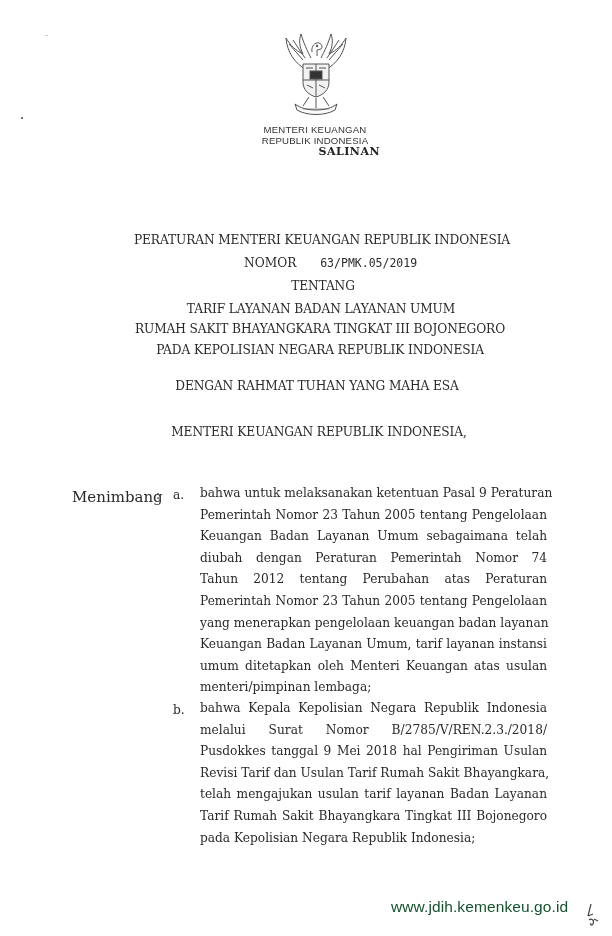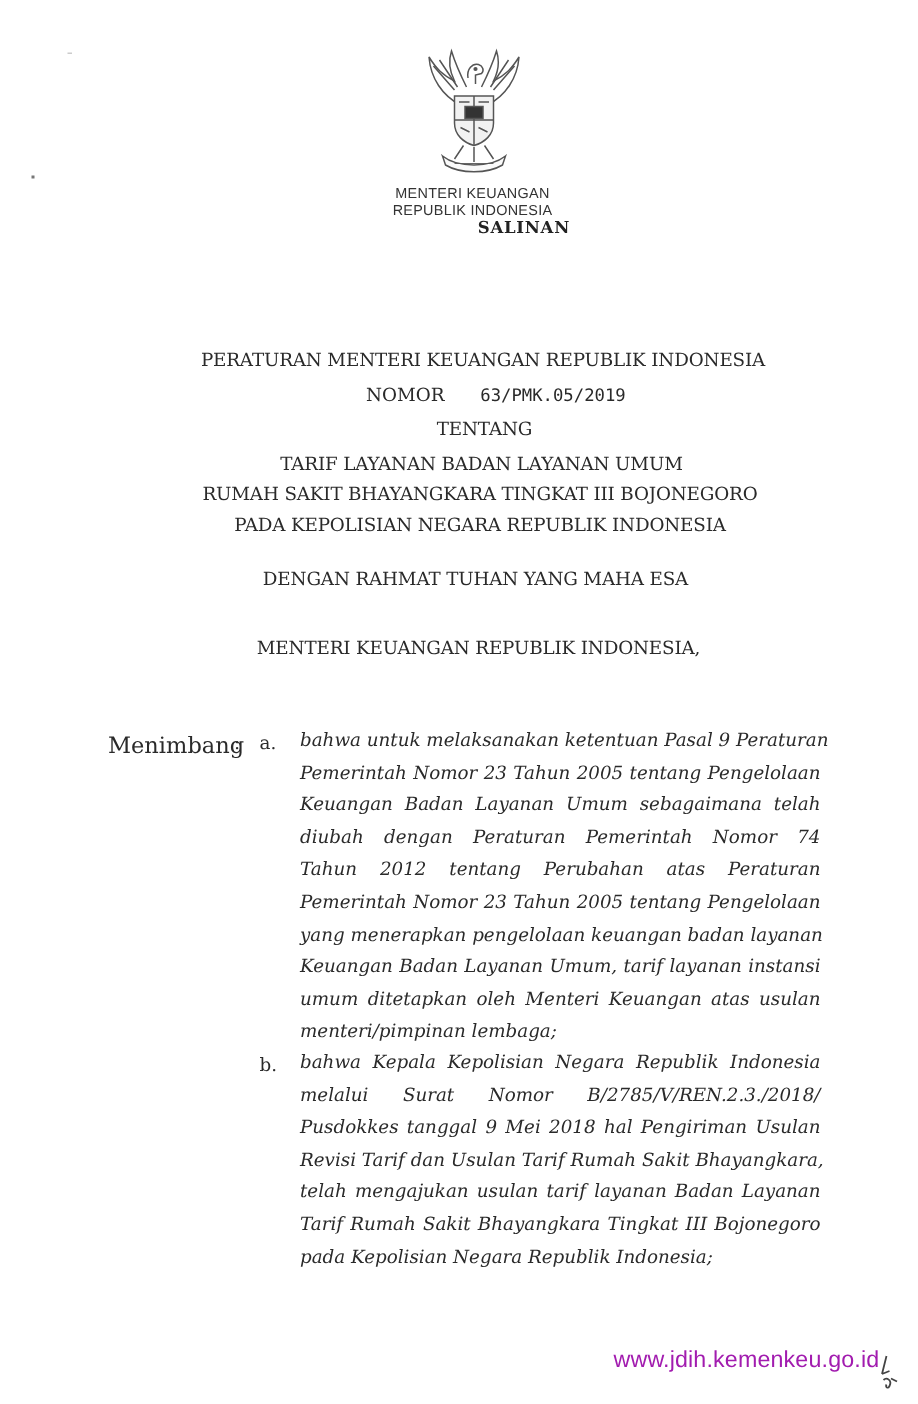--- a/index.html
+++ b/index.html
@@ -30,26 +30,26 @@
     position: absolute; left: 200px; top: 256px; font-size: 12.2px; white-space: nowrap; margin-left: 44px;
   }
   .nomor .num { font-family: "DejaVu Sans Mono", "Liberation Mono", monospace; font-size: 11.5px; margin-left: 20px; }
   .label-menimbang { position: absolute; left: 72px; top: 488px; font-size: 15px; }
   .colon { position: absolute; left: 156px; top: 488px; font-size: 12.2px; }
   .item-letter { position: absolute; left: 173px; font-size: 12.2px; }
   .para {
     position: absolute; left: 200px; width: 347px;
     font-size: 12.2px; line-height: 21.6px; text-align: justify;
   }
-  .para .ln { display: block; text-align: justify; text-align-last: justify; white-space: nowrap; font-style: italic; }
+  .para .ln { display: block; text-align: justify; text-align-last: justify; white-space: nowrap; }
   .para .ln.last { text-align-last: left; }
   .footer-link {
-    position: absolute; left: 409px; top: 898px;
+    position: absolute; left: 391px; top: 898px;
     font-family: "Liberation Sans", "DejaVu Sans", sans-serif;
-    font-size: 15.5px; color: #a21caf; text-decoration: none; letter-spacing: 0.1px;
+    font-size: 15.5px; color: #14532d; text-decoration: none; letter-spacing: 0.1px;
   }
   .paraf { position: absolute; left: 583px; top: 902px; width: 18px; height: 26px; }
   .speck { position: absolute; background: #777; }
 </style>
 </head>
 <body>
 
 <div class="page">
 
   <div class="speck" style="left:21px;top:117px;width:2px;height:2px;"></div>

